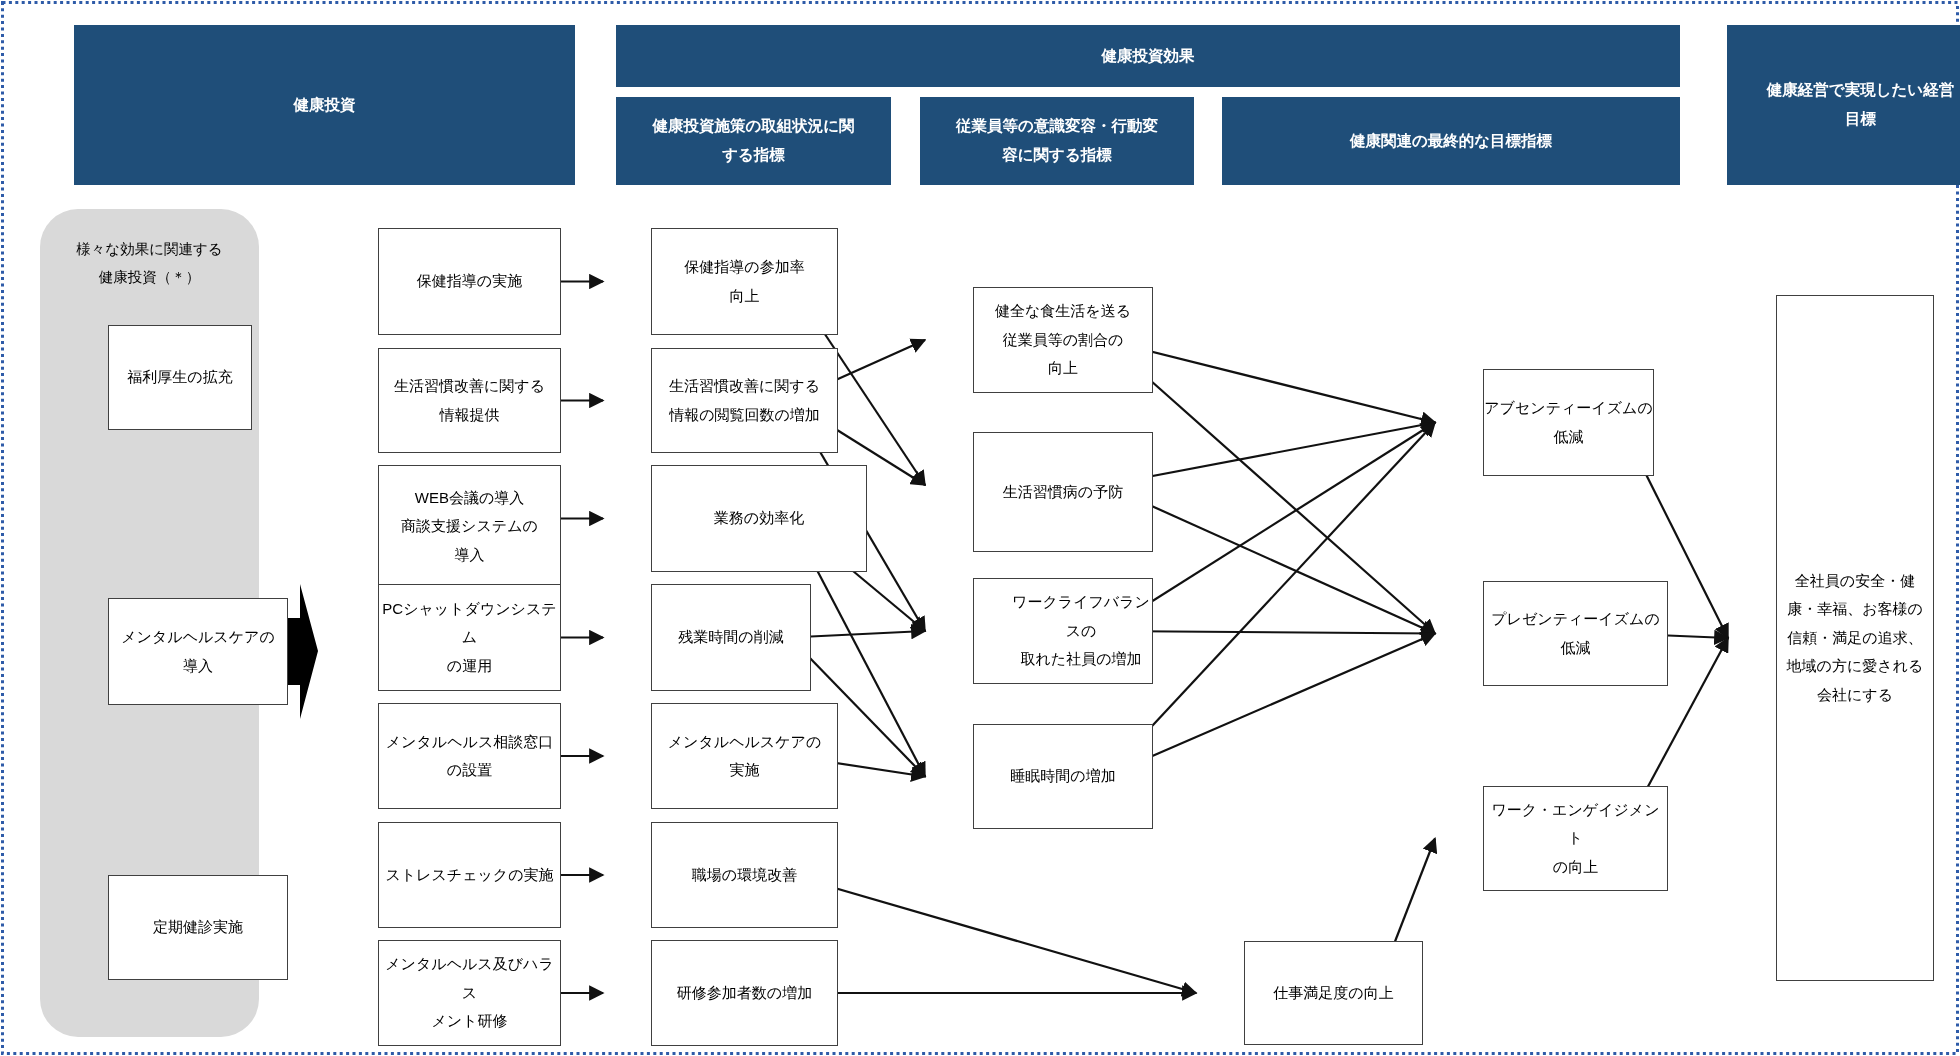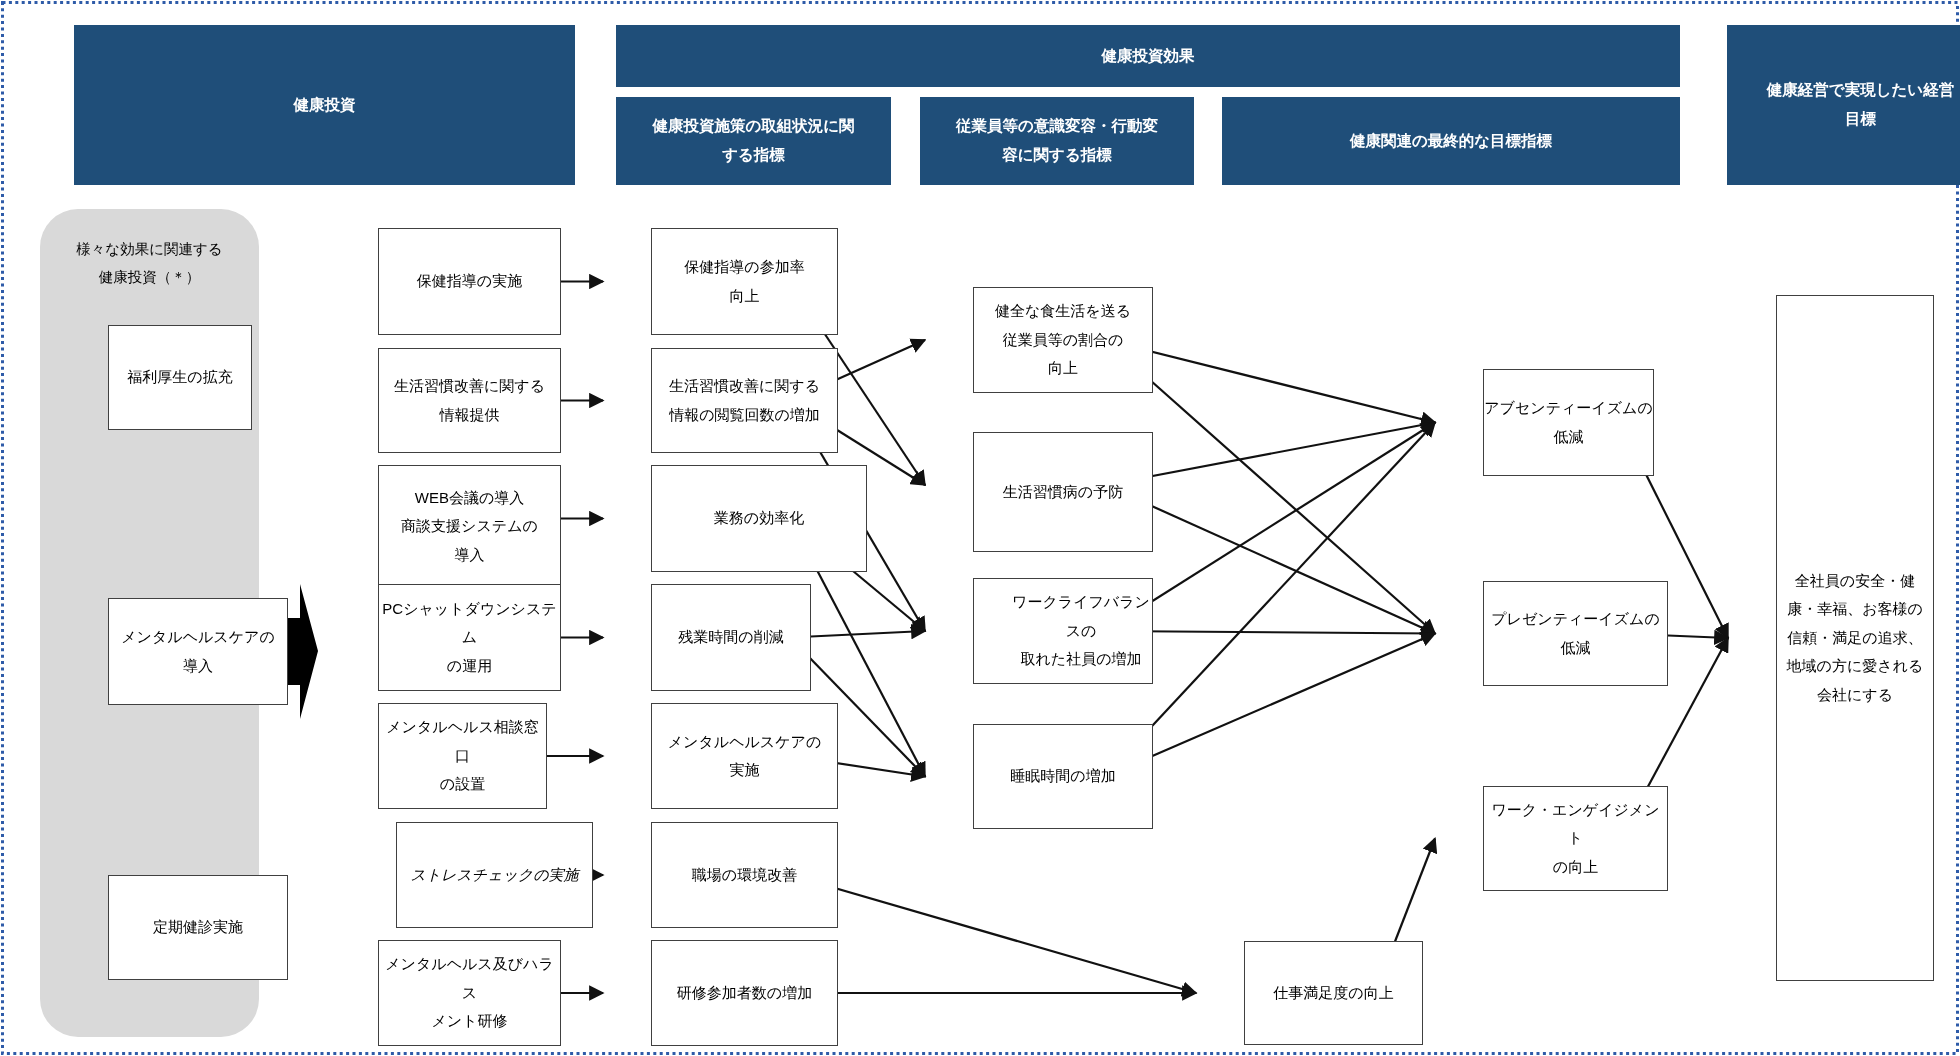--- a/index.html
+++ b/index.html
@@ -93,23 +93,23 @@
 導入</div>
       <div class="box" style="left: 60px; top: 875px; width: 180px; height: 105px;">定期健診実施</div>
       <div class="box" style="left: 330px; top: 228px; width: 183px; height: 107px;">保健指導の実施</div>
       <div class="box" style="left: 330px; top: 348px; width: 183px; height: 105px;">生活習慣改善に関する
 情報提供</div>
       <div class="box" style="left: 330px; top: 465px; width: 183px; height: 123px;">WEB会議の導入
 商談支援システムの
 導入</div>
       <div class="box" style="left: 330px; top: 584px; width: 183px; height: 107px;">PCシャットダウンシステム
 の運用</div>
-      <div class="box" style="left: 330px; top: 703px; width: 169px; height: 106px;">メンタルヘルス相談窓口
+      <div class="box" style="left: 330px; top: 703px; width: 183px; height: 106px;">メンタルヘルス相談窓口
 の設置</div>
-      <div class="box" style="left: 348px; top: 822px; width: 197px; height: 106px; font-style: italic;">ストレスチェックの実施</div>
+      <div class="box" style="left: 330px; top: 822px; width: 183px; height: 106px;">ストレスチェックの実施</div>
       <div class="box" style="left: 330px; top: 940px; width: 183px; height: 106px;">メンタルヘルス及びハラス
 メント研修</div>
       <div class="box" style="left: 603px; top: 228px; width: 187px; height: 107px;">保健指導の参加率
 向上</div>
       <div class="box" style="left: 603px; top: 348px; width: 187px; height: 105px;">生活習慣改善に関する
 情報の閲覧回数の増加</div>
       <div class="box" style="left: 603px; top: 465px; width: 216px; height: 107px;">業務の効率化</div>
       <div class="box" style="left: 603px; top: 584px; width: 160px; height: 107px;">残業時間の削減</div>
       <div class="box" style="left: 603px; top: 703px; width: 187px; height: 106px;">メンタルヘルスケアの
 実施</div>

